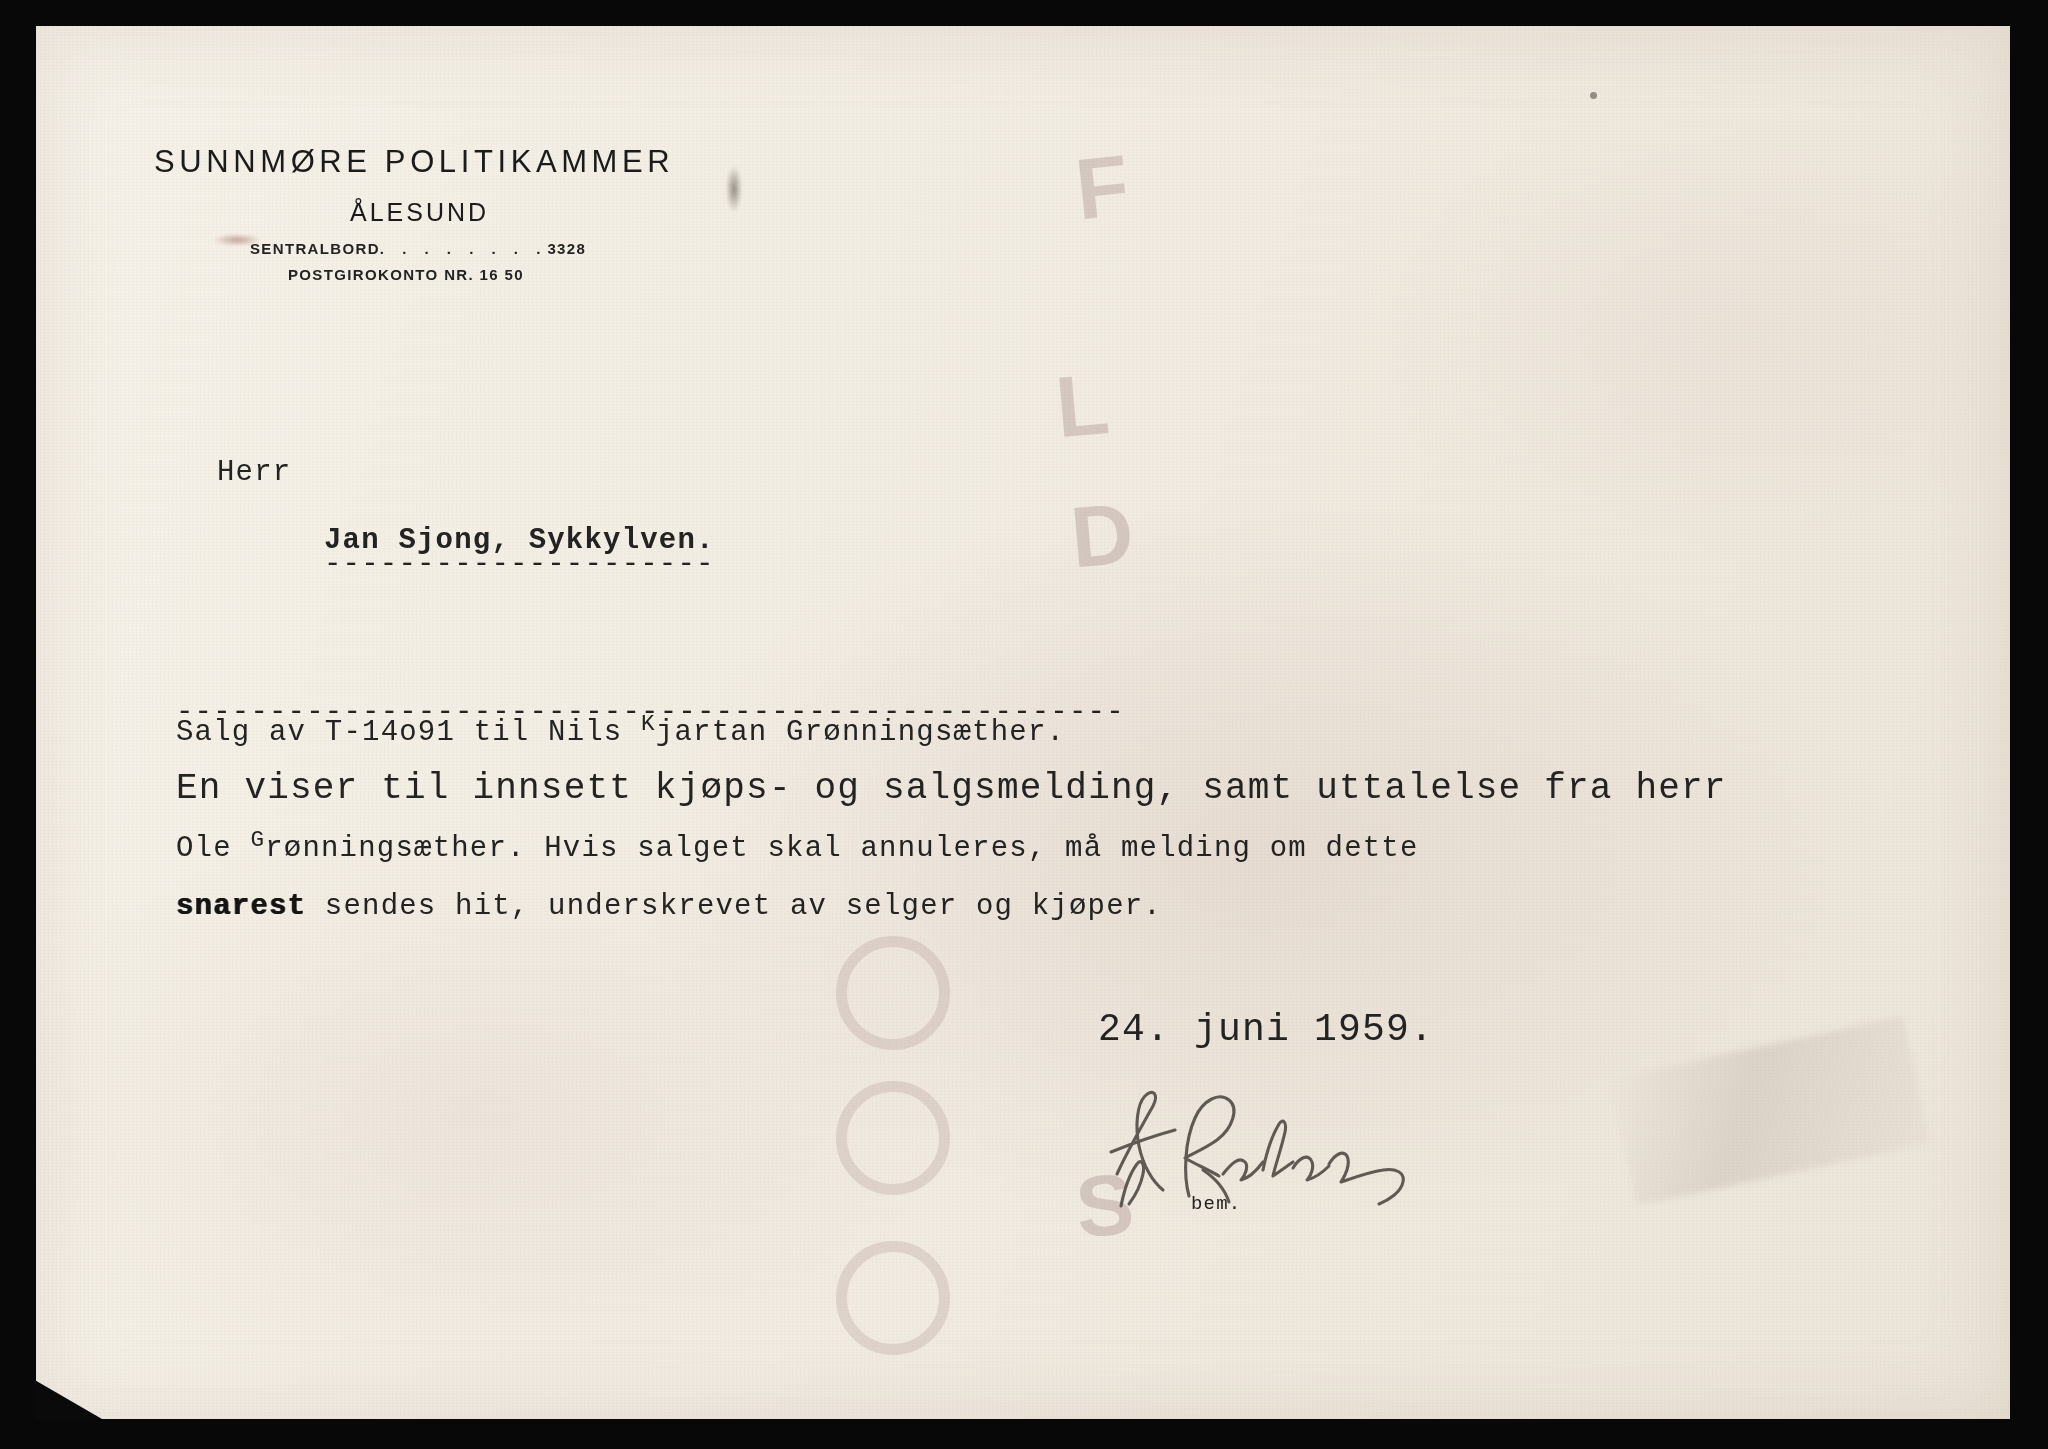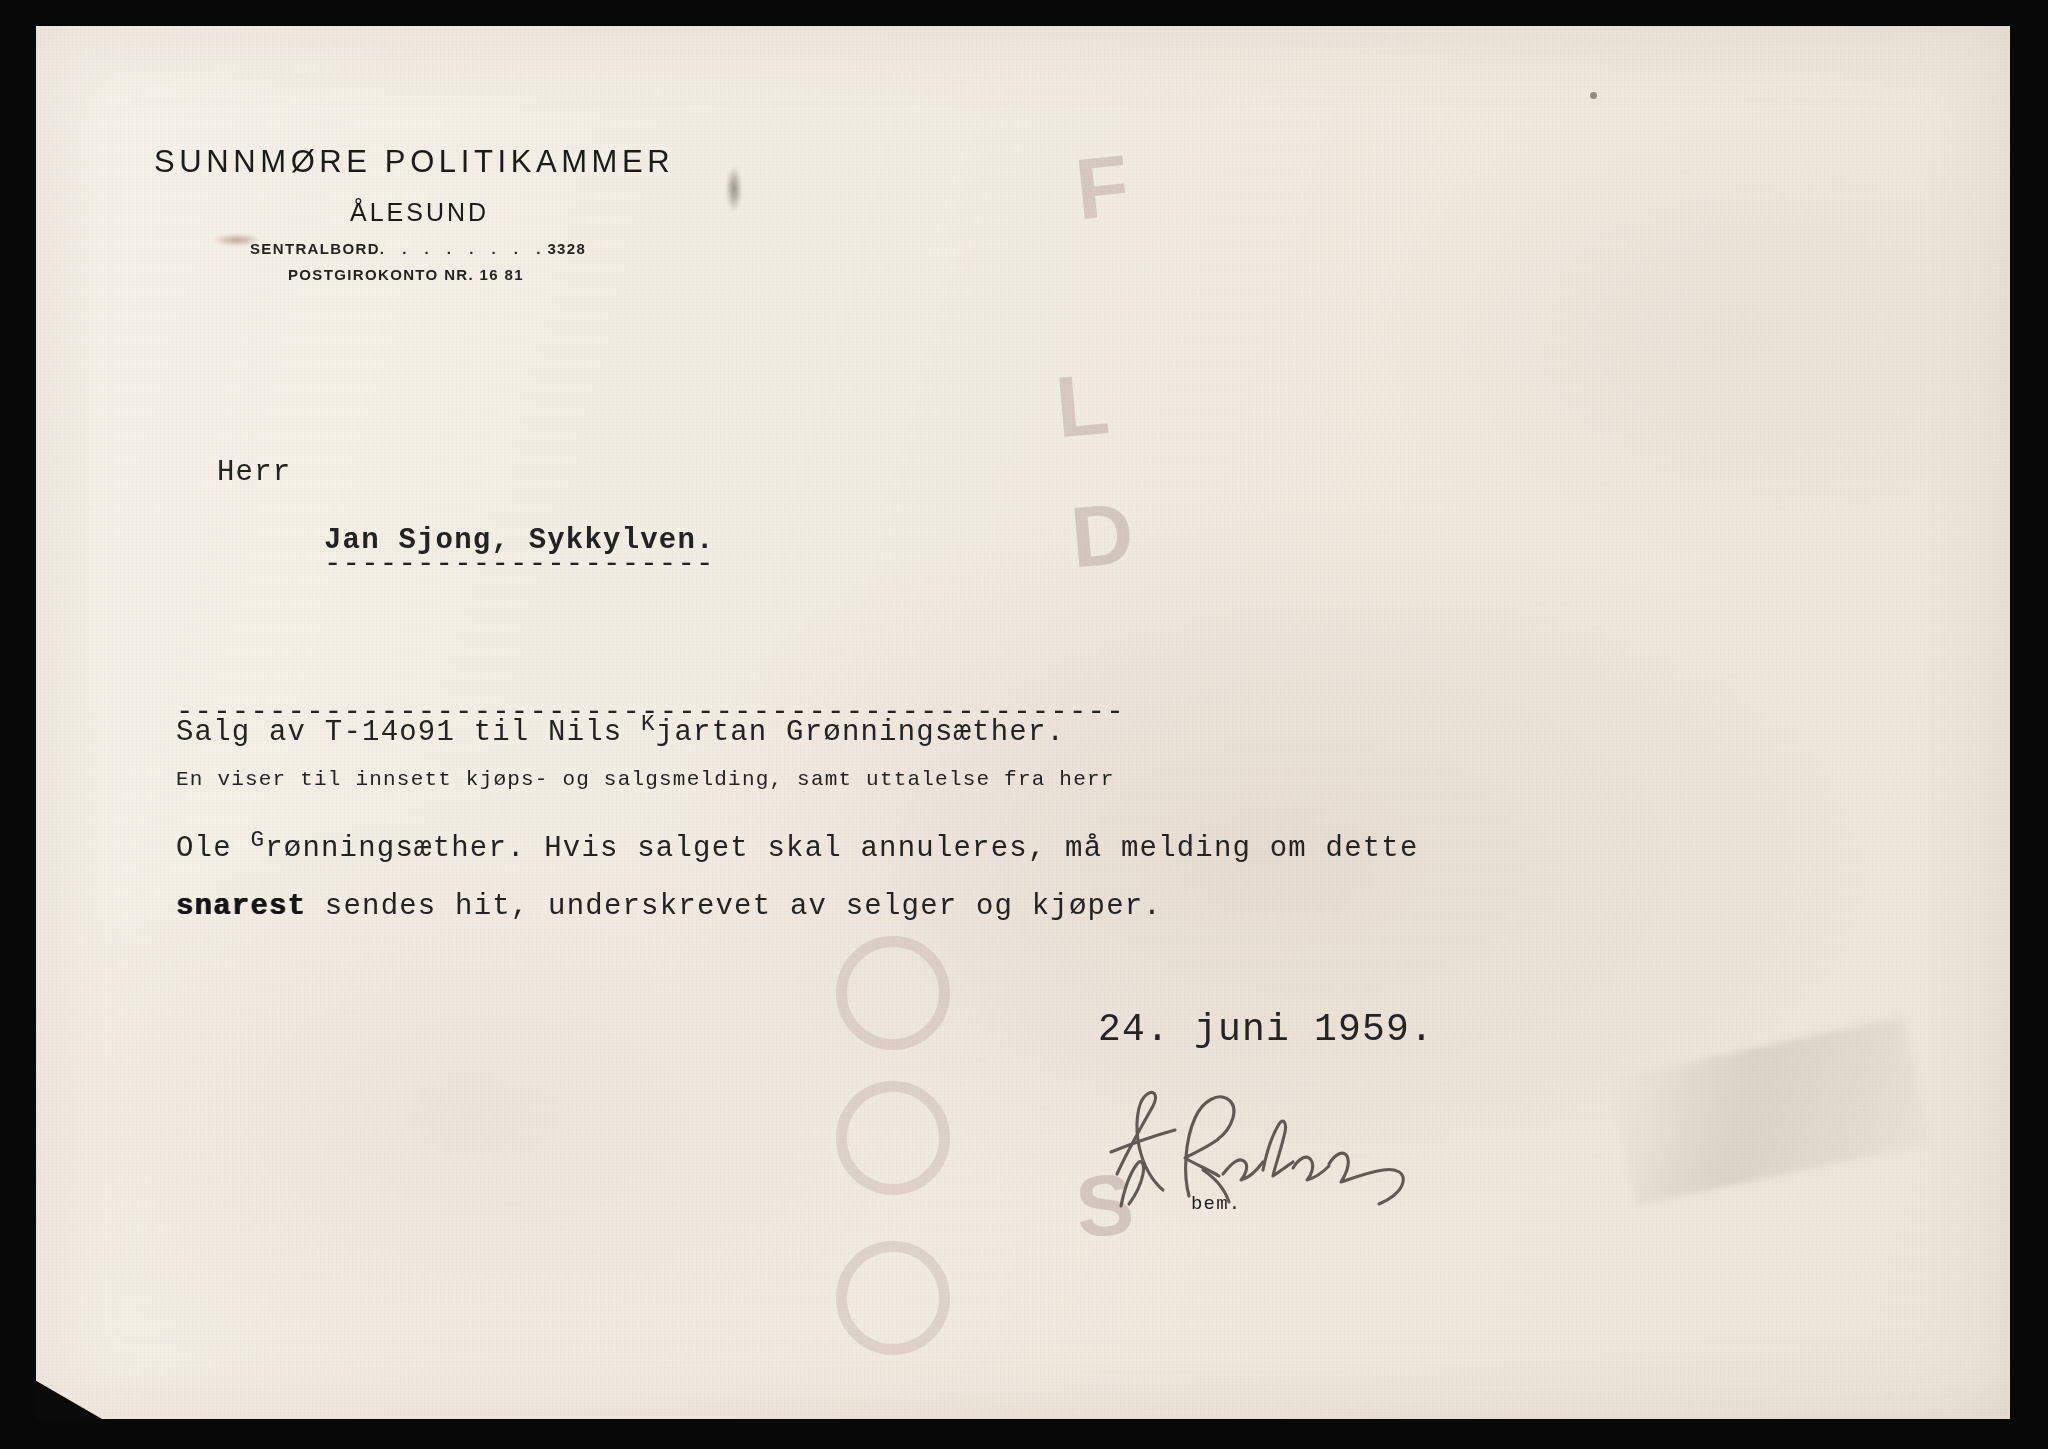--- a/index.html
+++ b/index.html
@@ -179,21 +179,21 @@
     top: 670px;
     width: 1160px;
     font-size: 29px;
   }
 
   .sup {
     font-size: 0.78em;
     vertical-align: 0.42em;
   }
 
-  #body-l1 { left: 140px; top: 742px; font-size: 21px; }
+  #body-l1 { left: 140px; top: 742px; font-size: 36px; }
   #body-l2 { left: 140px; top: 801px; font-size: 29px; }
   #body-l3 { left: 140px; top: 864px; font-size: 29px; }
 
   
   .overstrike {
     font-weight: 700;
     color: #141414;
     position: relative;
     text-shadow: 0.7px 0 0 rgba(25,25,25,0.75), -0.7px 0 0 rgba(25,25,25,0.55);
   }
@@ -287,21 +287,21 @@
 
     <div id="ink-fleck-1"></div>
     <div id="ink-fleck-2"></div>
     <div id="pin-dot"></div>
     <div id="smudge-right"></div>
 
     <div id="letterhead">
       <div id="org-name">SUNNMØRE POLITIKAMMER</div>
       <div id="org-city">ÅLESUND</div>
       <div class="contact-line"><span>SENTRALBORD</span><span class="dots">. . . . . . . .</span><span>3328</span></div>
-      <div class="contact-line second">POSTGIROKONTO NR. 16 81</div>
+      <div class="contact-line second">POSTGIROKONTO NR. 16 50</div>
     </div>
 
     <div class="tw" id="addr-herr">Herr</div>
 
     <div id="addr-name-wrap">
       <div id="addr-name">Jan Sjong, Sykkylven.</div>
     </div>
     <div class="dash-rule" id="addr-rule">-----------------------</div>
 
     <div id="subject-wrap">

